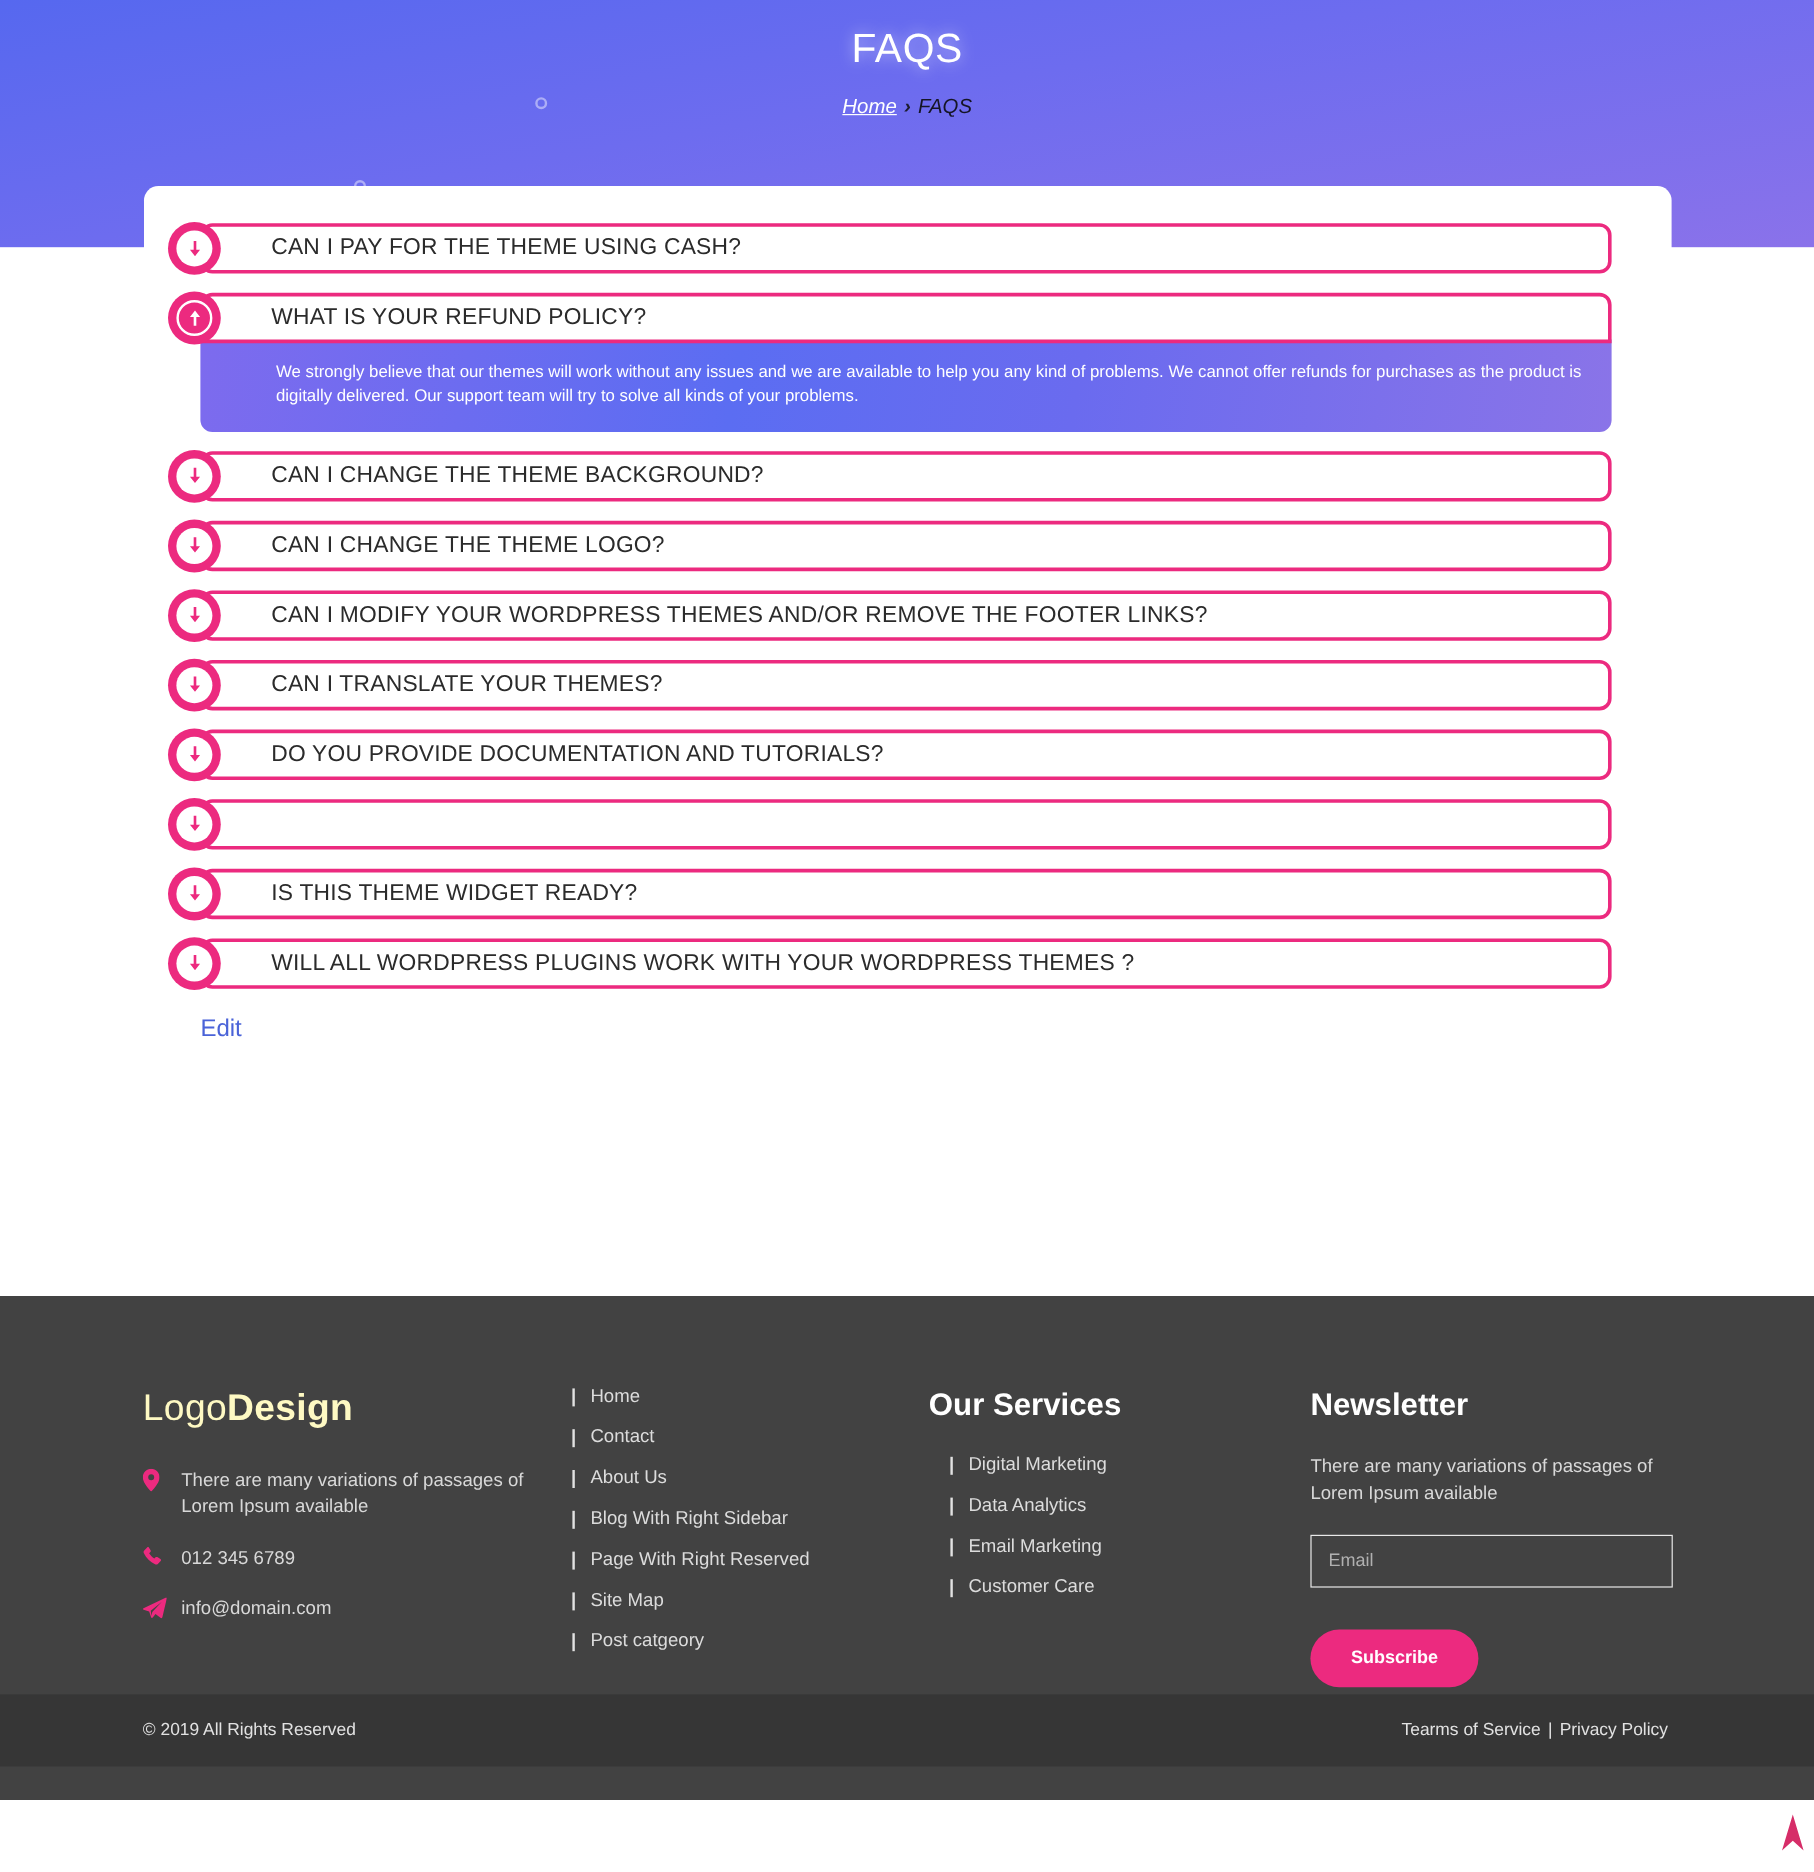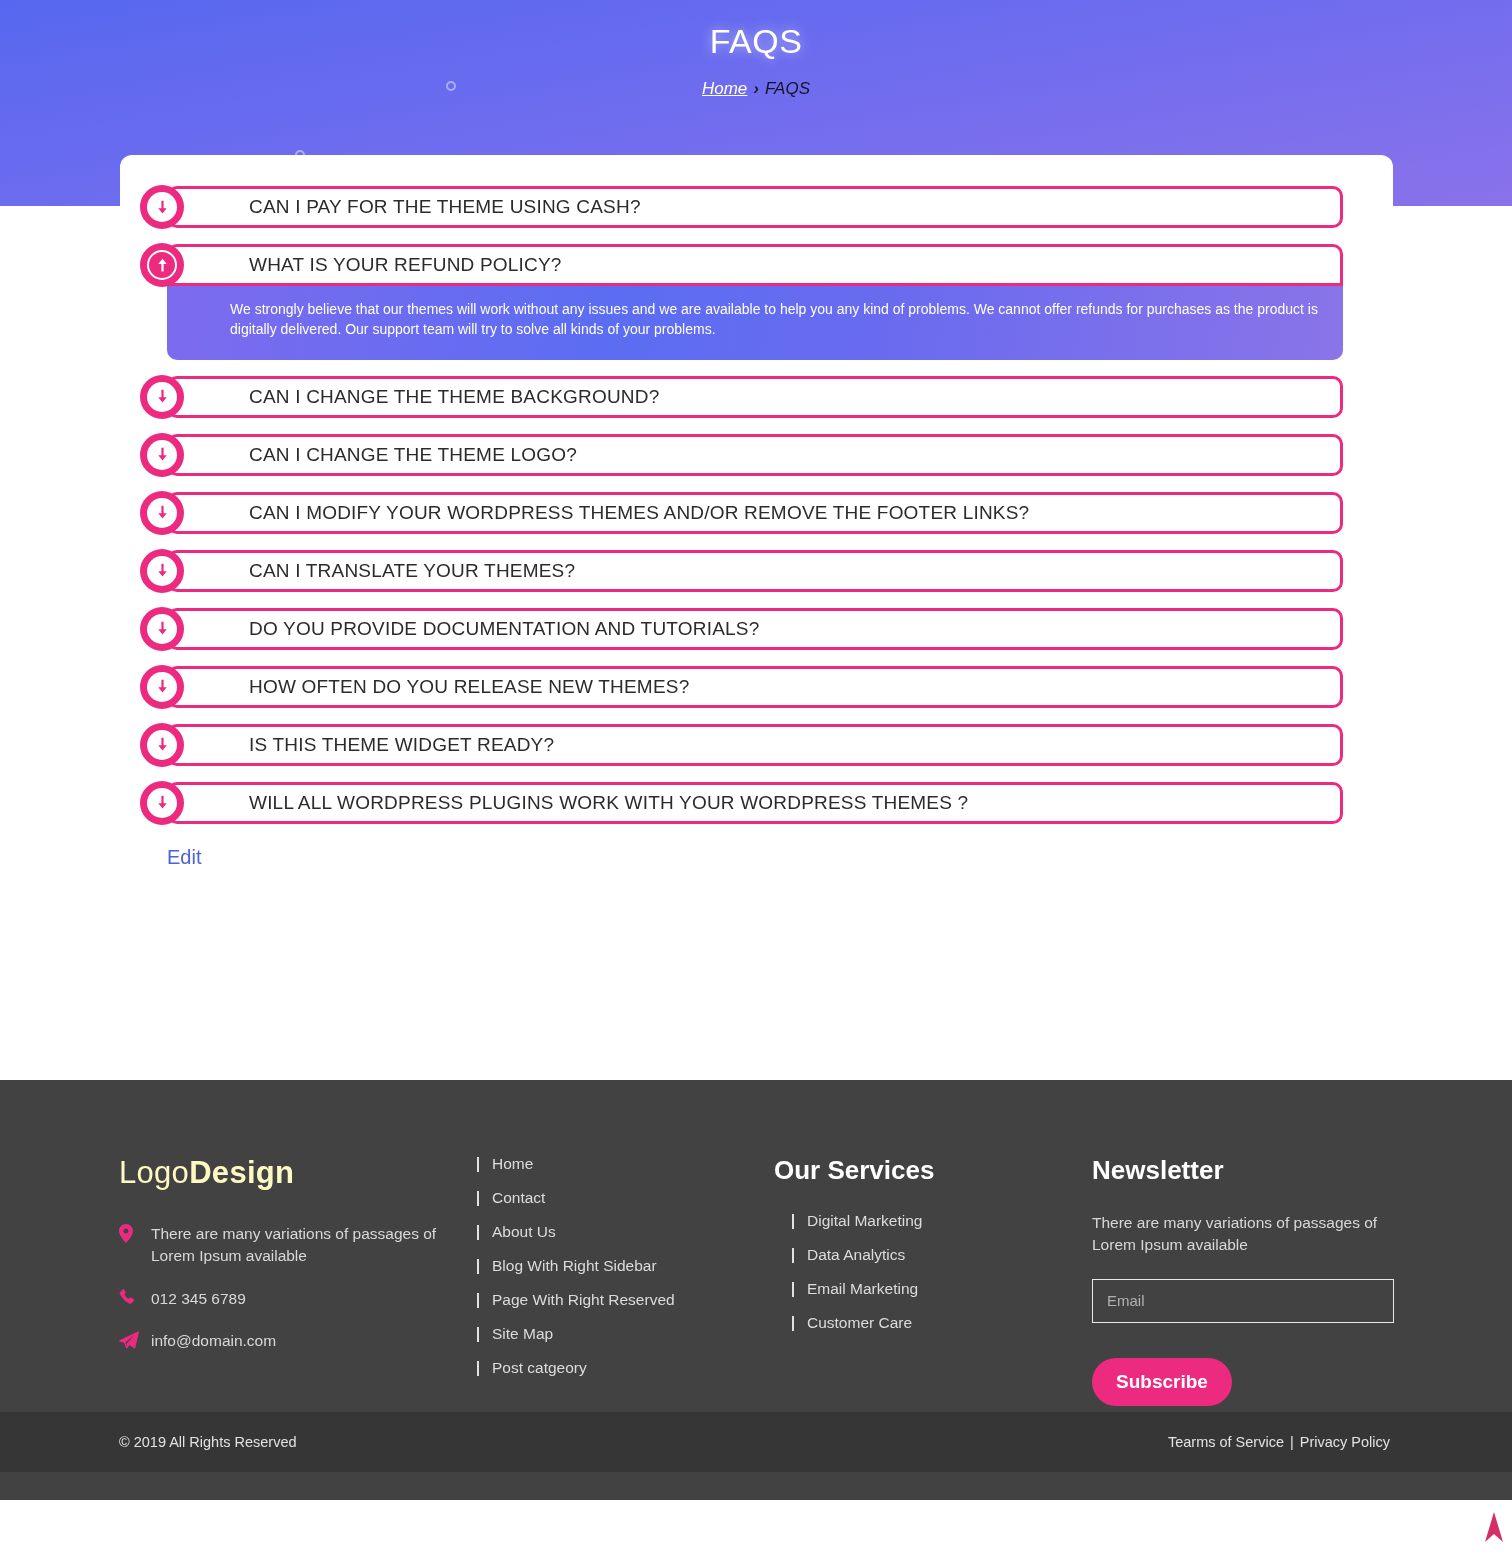--- a/index.html
+++ b/index.html
@@ -51,21 +51,21 @@
   .faq-q {
     position:relative;
     border:3px solid #ec2a7f;
     border-radius:10px;
     height:42px;
     background:#ffffff;
   }
   .faq-item.open .faq-q { border-bottom-color:#ec2a7f; border-radius:10px 10px 0 0; }
 
   .faq-q-text {
-    position:absolute; left:79px; top:50%; transform:translateY(-50%);
+    position:absolute; left:56px; top:50%; transform:translateY(-50%);
     font-size:19px; color:#2b2b2b; letter-spacing:.2px; white-space:nowrap;
     font-weight:400;
   }
 
   .faq-icon {
     position:absolute; left:-30px; top:50%; transform:translateY(-50%);
     width:44px; height:44px; border-radius:50%;
     background:#ec2a7f;
     display:flex; align-items:center; justify-content:center;
     z-index:5;
@@ -132,21 +132,21 @@
   .news-text { color:#d8d8d8; font-size:15.5px; line-height:1.45; margin-bottom:22px; }
   .news-input {
     width:302px; height:44px; background:transparent;
     border:1px solid #e8e8e8; color:#ffffff;
     padding:0 14px; font-size:15px; font-family:"Liberation Sans", sans-serif;
     outline:none;
   }
   .news-input::placeholder { color:#b0b0b0; }
   .subscribe {
     margin-top:35px; width:140px; height:48px; border:none; border-radius:24px;
-    background:#ec2a7f; color:#ffffff; font-size:19px; font-weight:600;
+    background:#ec2a7f; color:#ffffff; font-size:15px; font-weight:600;
     font-family:"Liberation Sans", sans-serif; cursor:pointer;
   }
 
   
   .bottombar {
     position:absolute; left:0; top:1412px; width:1512px; height:60px;
     background:#363636;
   }
   .bb-left  { position:absolute; left:119px; top:22px; color:#e2e2e2; font-size:14.5px; }
   .bb-right { position:absolute; right:122px; top:22px; color:#e2e2e2; font-size:14.5px; }
@@ -268,21 +268,20 @@
       <div class="faq-item">
         <div class="faq-q">
           <div class="faq-icon">
             <div class="inner">
               <svg width="17" height="17" viewBox="0 0 17 17">
                 <path class="arrow-fill" d="M8.5 1.5v10M8.5 13.5l-4.2-4.6M8.5 13.5l4.2-4.6" stroke-width="0" fill="none"></path>
                 <path class="arrow-fill" d="M7.4 1.8h2.2v7.4h3.1L8.5 14.5 4.3 9.2h3.1z"></path>
               </svg>
             </div>
           </div>
-          <div class="faq-q-text">HOW OFTEN DO YOU RELEASE NEW THEMES?</div>
         </div>
       </div>
       <div class="faq-item">
         <div class="faq-q">
           <div class="faq-icon">
             <div class="inner">
               <svg width="17" height="17" viewBox="0 0 17 17">
                 <path class="arrow-fill" d="M8.5 1.5v10M8.5 13.5l-4.2-4.6M8.5 13.5l4.2-4.6" stroke-width="0" fill="none"></path>
                 <path class="arrow-fill" d="M7.4 1.8h2.2v7.4h3.1L8.5 14.5 4.3 9.2h3.1z"></path>
               </svg>

